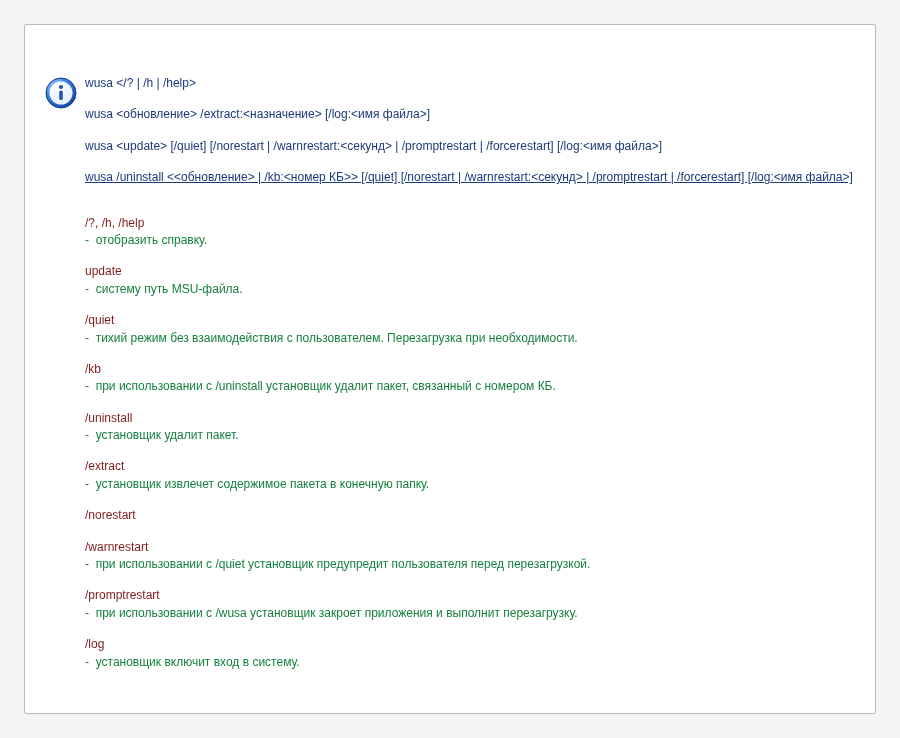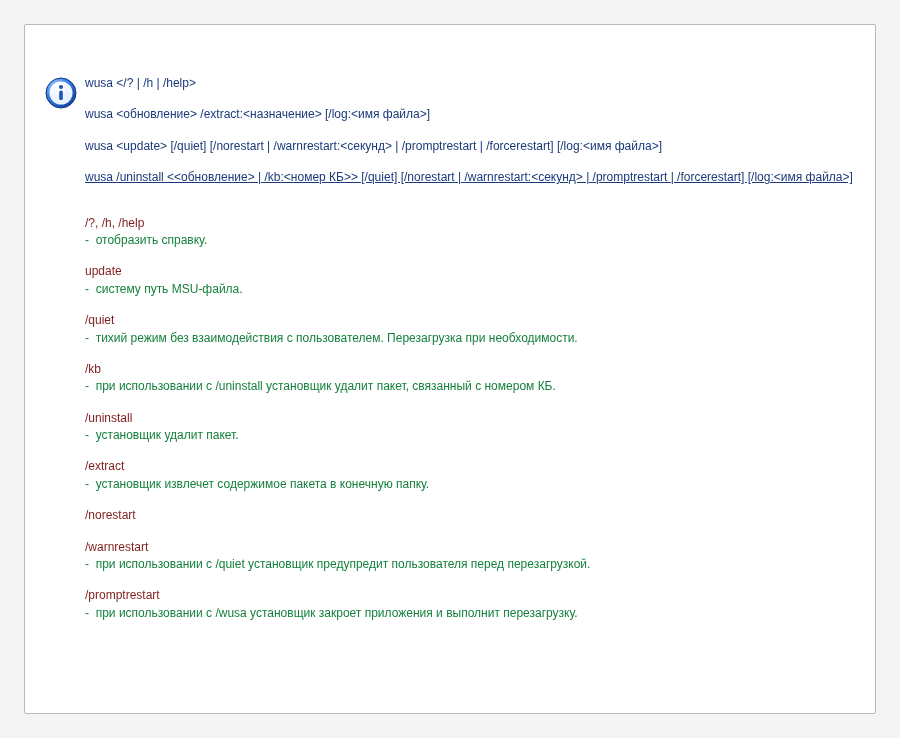--- a/index.html
+++ b/index.html
@@ -107,17 +107,21 @@
           <div class="opt-name">/norestart</div>
         </div>
         <div class="opt">
           <div class="opt-name">/warnrestart</div>
           <div class="opt-desc">при использовании с /quiet установщик предупредит пользователя перед перезагрузкой.</div>
         </div>
         <div class="opt">
           <div class="opt-name">/promptrestart</div>
           <div class="opt-desc">при использовании с /wusa установщик закроет приложения и выполнит перезагрузку.</div>
         </div>
+        <div class="opt">
+          <div class="opt-name">/log</div>
+          <div class="opt-desc">установщик включит вход в систему.</div>
+        </div>
       </div>
 
     </div>
   </div>
 </div>
 
 </body></html>

